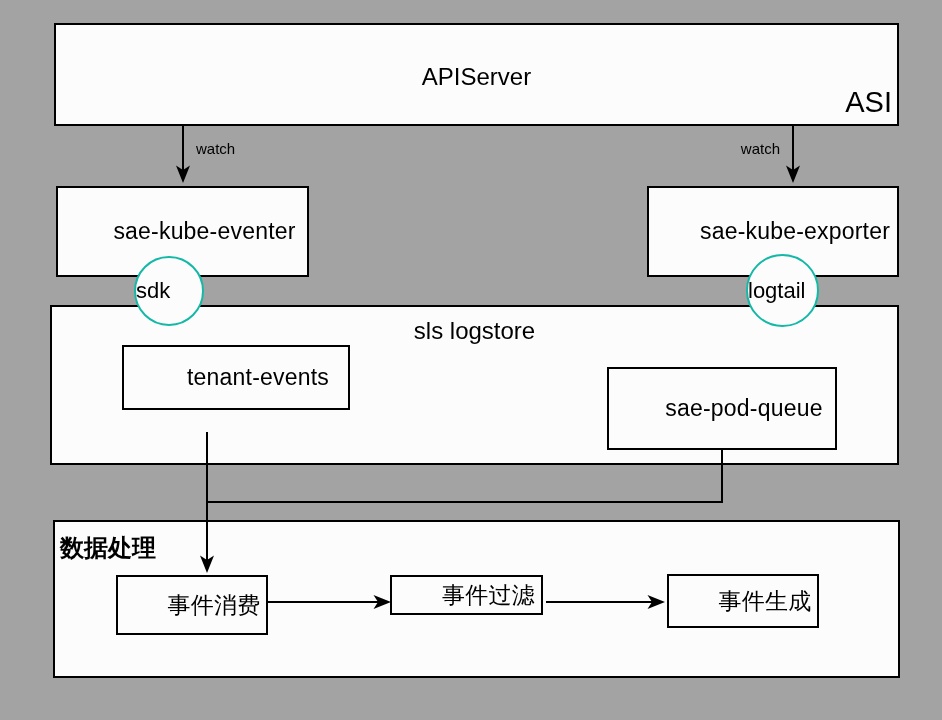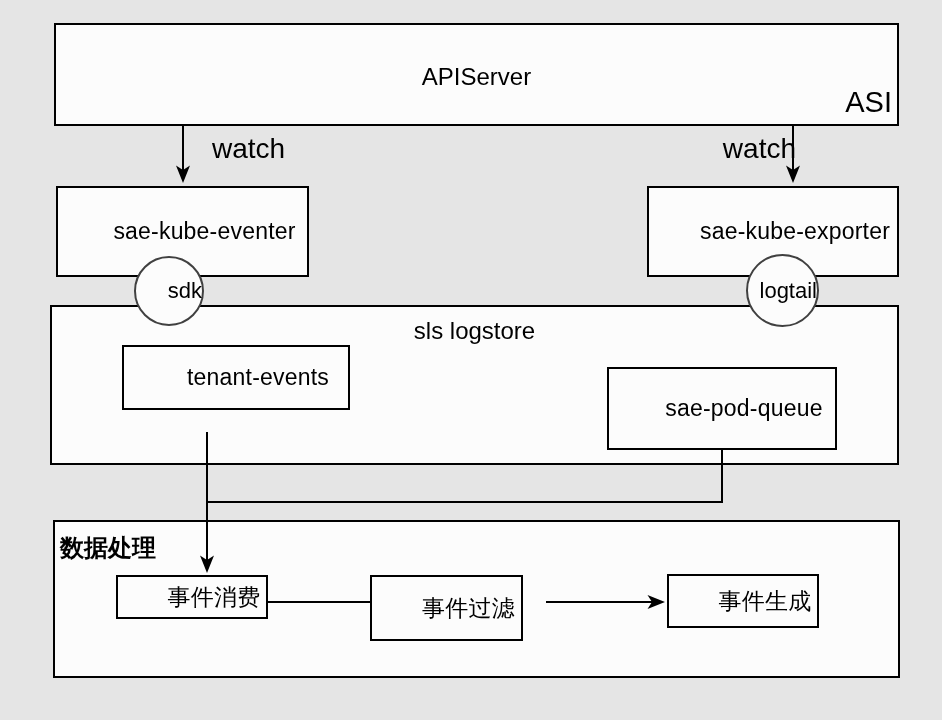--- a/index.html
+++ b/index.html
@@ -5,21 +5,21 @@
   html, body {
     margin: 0;
     padding: 0;
     background: #fcfcfc;
     font-family: "Liberation Sans", "DejaVu Sans", sans-serif;
   }
   #canvas {
     position: relative;
     width: 942px;
     height: 720px;
-    background: #e5e5e5;
+    background: #a3a3a3;
     overflow: hidden;
     color: #000;
   }
   .node {
     position: absolute;
     box-sizing: border-box;
     border: 2px solid #000;
     background: #fcfcfc;
     display: flex;
     align-items: center;
@@ -30,35 +30,34 @@
   }
   .container-box {
     position: absolute;
     box-sizing: border-box;
     border: 2px solid #000;
     background: #fcfcfc;
   }
   .circle {
     position: absolute;
     box-sizing: border-box;
-    border: 2px solid #404040;
+    border: 2px solid #14b8a6;
     border-radius: 50%;
     background: #fcfcfc;
     display: flex;
     align-items: center;
-    justify-content: flex-end;
+    justify-content: flex-start;
     font-size: 22px;
     z-index: 5;
   }
   .edge-label {
     position: absolute;
-    font-size: 28px;
+    font-size: 15px;
     line-height: 24px;
     white-space: nowrap;
-    margin-left: 16px;
   }
   #connector-svg {
     position: absolute;
     left: 0;
     top: 0;
     z-index: 1;
   }
   #connector-svg line, #connector-svg polyline {
     stroke: #000;
     stroke-width: 2;
@@ -148,25 +147,25 @@
   </div>
 
   <div class="circle" style="left:746px; top:254px; width:73px; height:73px;">
     <span>logtail</span>
   </div>
 
   <div class="container-box" style="left:53px; top:520px; width:847px; height:158px;font-weight:bold;">
     <div class="processing-title">数据处理</div>
   </div>
 
-  <div class="node z2" style="left:116px; top:575px; width:152px; height:44px;">
+  <div class="node z2" style="left:116px; top:575px; width:152px; height:60px;">
     <span>事件消费</span>
   </div>
 
-  <div class="node z2" style="left:370px; top:575px; width:153px; height:66px;">
+  <div class="node z2" style="left:390px; top:575px; width:153px; height:40px;">
     <span>事件过滤</span>
   </div>
 
   <div class="node z2" style="left:667px; top:574px; width:152px; height:54px;">
     <span>事件生成</span>
   </div>
 
 </div>
 
 </body></html>

